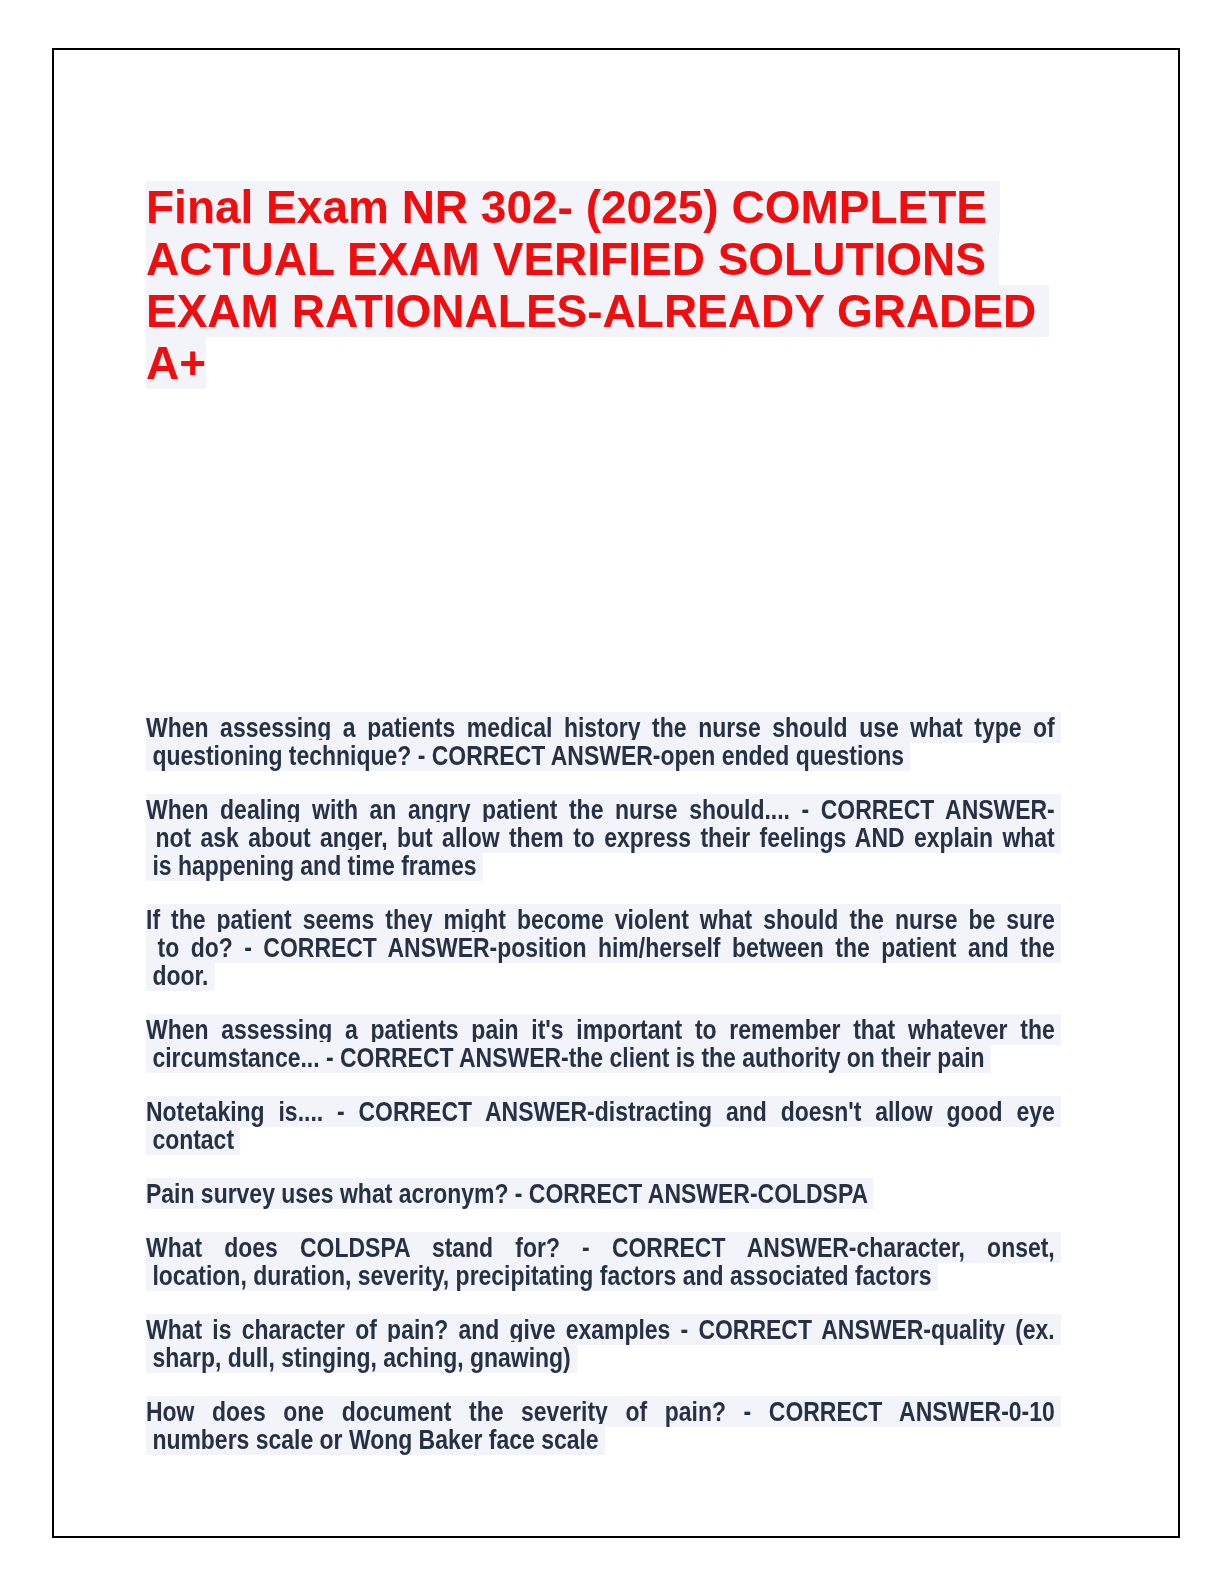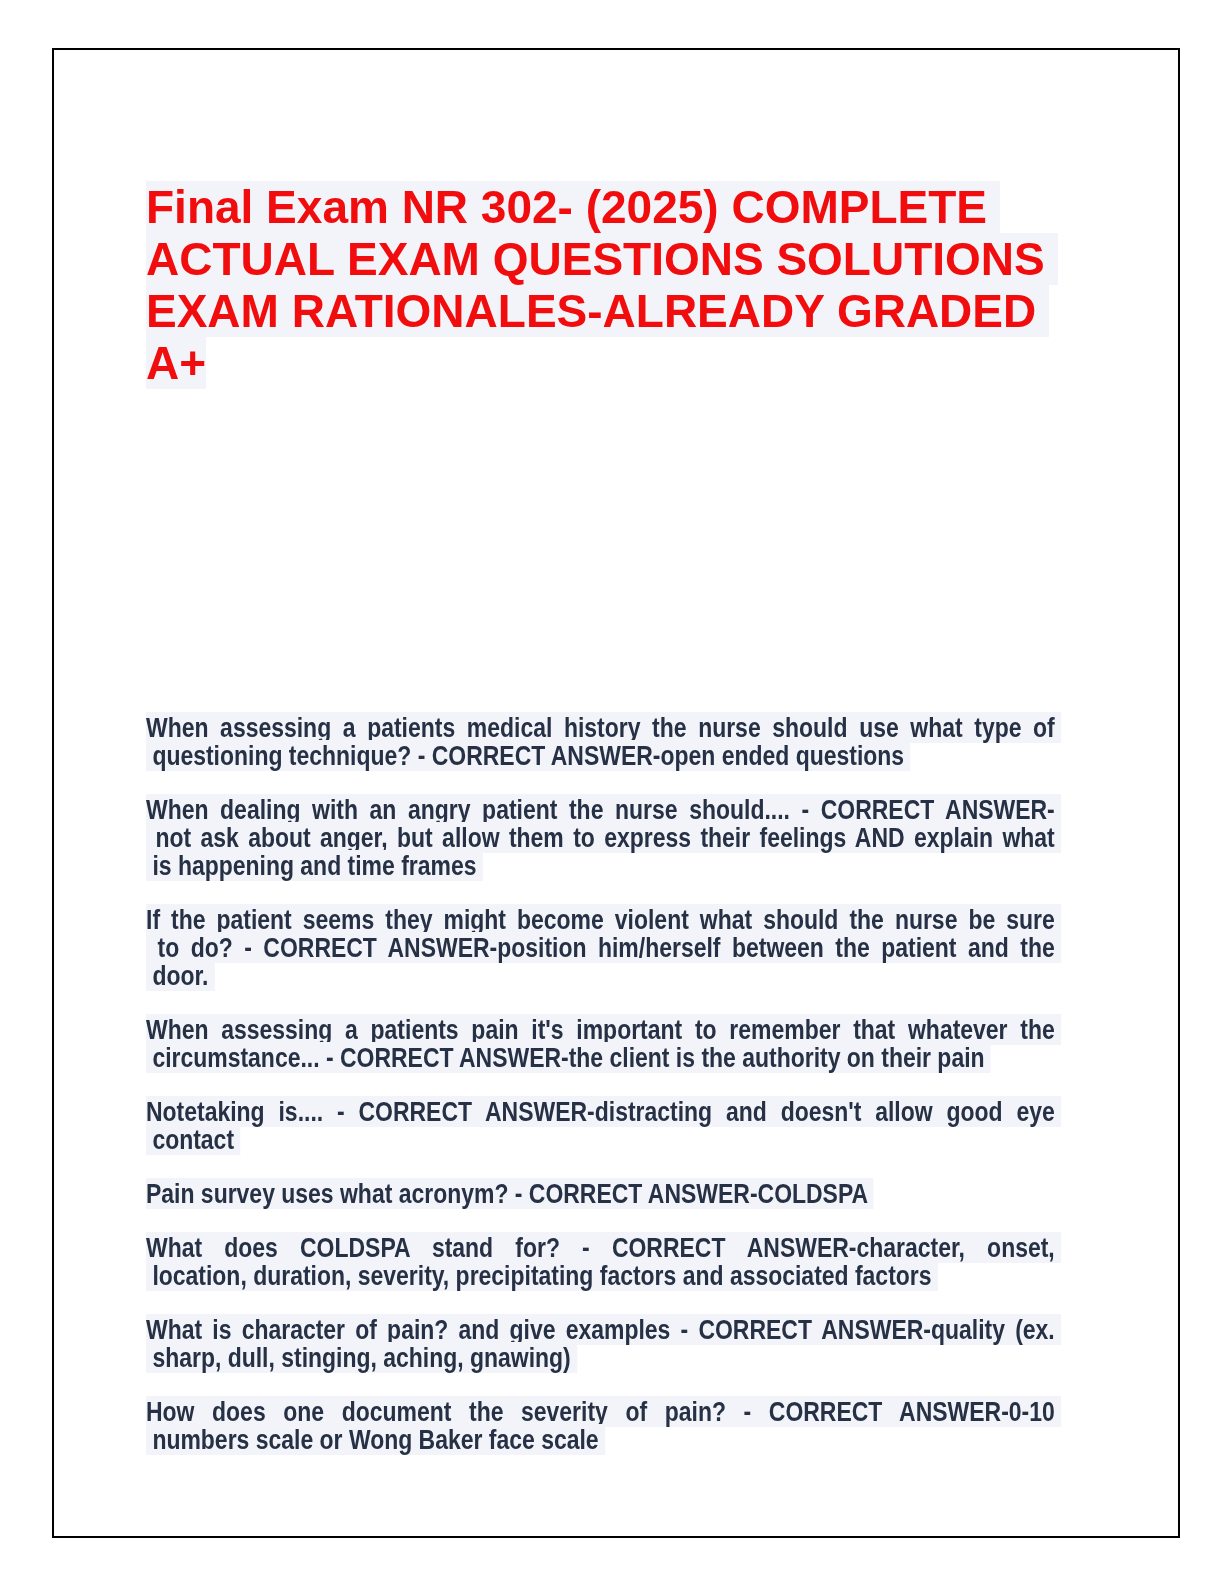--- a/index.html
+++ b/index.html
@@ -55,21 +55,21 @@
     box-decoration-break:clone;
   }
 </style>
 </head>
 <body>
 
 <div class="page">
   <div class="page-border"></div>
   <div class="doc-title">
       <div class="title-line"><span class="hl">Final Exam NR 302- (2025) COMPLETE </span></div>
-      <div class="title-line"><span class="hl">ACTUAL EXAM QUESTIONS SOLUTIONS </span></div>
+      <div class="title-line"><span class="hl">ACTUAL EXAM VERIFIED SOLUTIONS </span></div>
       <div class="title-line"><span class="hl">EXAM RATIONALES-ALREADY GRADED </span></div>
       <div class="title-line"><span class="hl">A+</span></div>
     </div>
   <div class="qa-section">
       <div class="qa-paragraph">
         <div class="qa-line"><span class="hl">When assessing a patients medical history the nurse should use what type of </span></div>
         <div class="qa-line last"><span class="hl"> questioning technique? - CORRECT ANSWER-open ended questions </span></div>
       </div>
       <div class="qa-paragraph">
         <div class="qa-line"><span class="hl">When dealing with an angry patient the nurse should.... - CORRECT ANSWER- </span></div>

